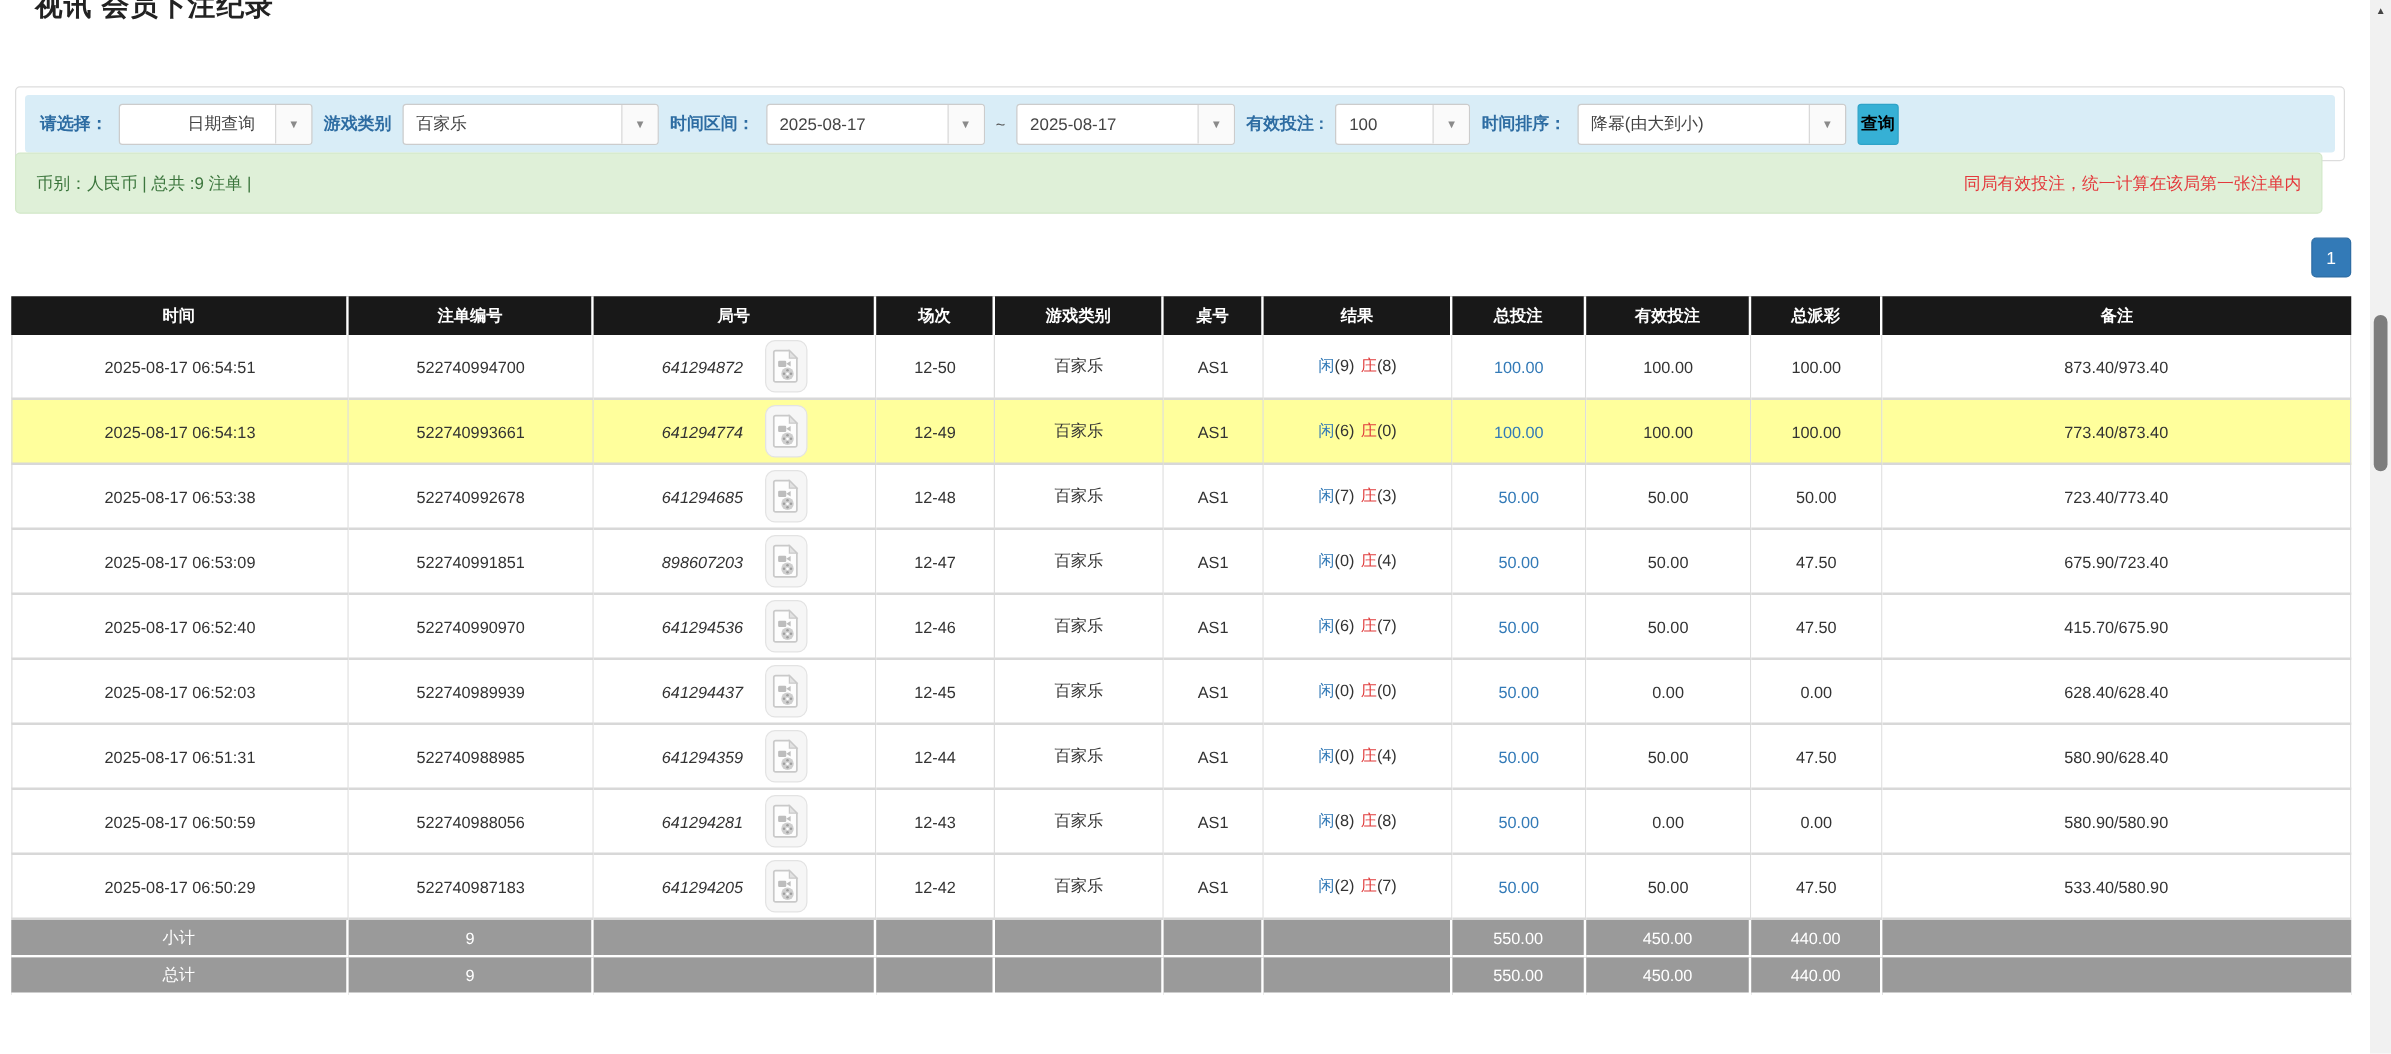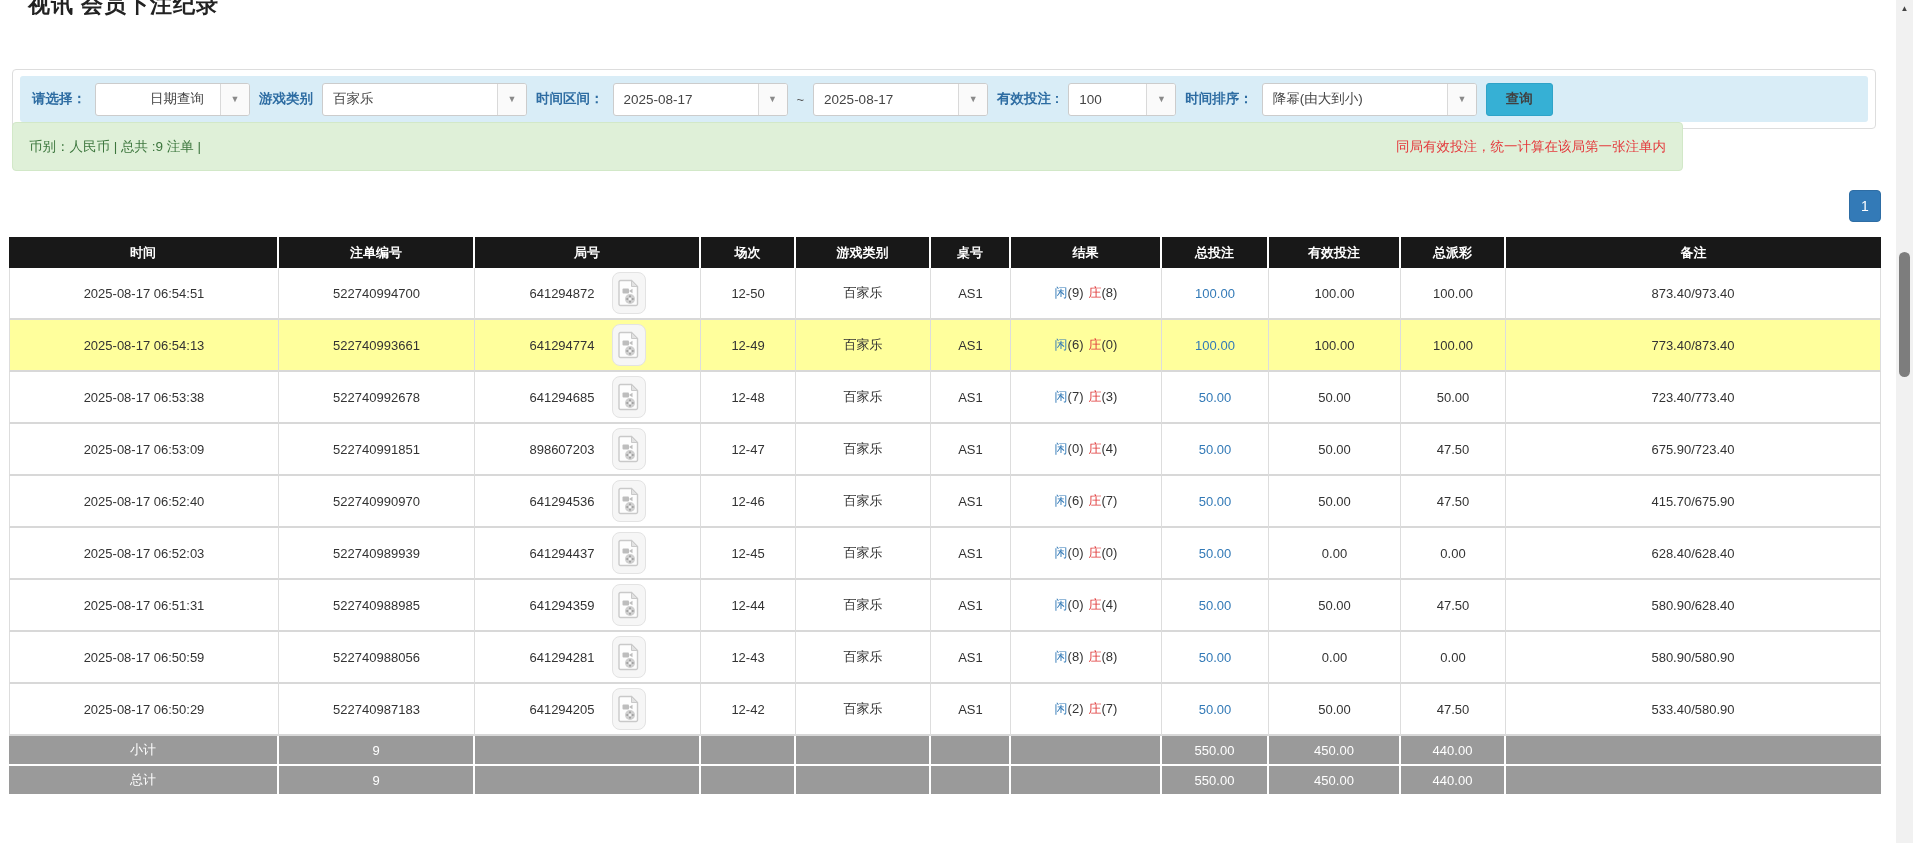--- a/index.html
+++ b/index.html
@@ -32,27 +32,27 @@
   .kval{
     flex:1;display:flex;align-items:center;padding:0 10px;
     font-size:13.5px;color:#444;white-space:nowrap;overflow:hidden;
   }
   .karr{
     width:28px;display:flex;align-items:center;justify-content:center;
     border-left:1px solid #d9d9d9;background:#fafafa;color:#8a8a8a;font-size:9px;
   }
   .w155{width:155px;padding-left:44px;}.w205{width:205px;}.w175{width:175px;}.w108{width:108px;}.w215{width:215px;}
   .search-btn{
-    height:33px;padding:0 19px;border:1px solid #2fa3c8;border-radius:3px;
-    background:#36b0d5;color:#404040;font-size:13.5px;font-weight:bold;cursor:pointer;
+    height:33px;padding:0 2px;border:1px solid #2fa3c8;border-radius:3px;
+    background:#36b0d5;color:#000000;font-size:13.5px;font-weight:bold;cursor:pointer;
     font-family:inherit;
   }
   
   .notice-bar{
-    position:absolute;left:12px;top:122px;width:1671px;height:49px;
+    position:absolute;left:12px;top:122px;width:1846px;height:49px;
     background:#dff0d8;border:1px solid #d2e8c8;border-radius:4px;box-sizing:border-box;
     display:flex;align-items:center;justify-content:space-between;padding:0 16px;
   }
   .notice-left{font-size:13.5px;color:#3c763d;}
   .notice-right{font-size:13.5px;color:#e4393c;}
   
   .pagination{position:absolute;left:1849px;top:190px;}
   .page-btn{
     width:32px;height:32px;background:#337ab7;border:1px solid #2e6da4;border-radius:4px;
     color:#fff;font-size:14px;cursor:pointer;font-family:inherit;
@@ -68,21 +68,21 @@
   table.records tbody td{
     height:52px;text-align:center;font-size:13px;color:#333;background:#fff;
     border-bottom:2px solid #d8d8d8;border-right:1px solid #ddd;padding:0 4px;
     box-sizing:border-box;
   }
   table.records tbody td:first-child{border-left:1px solid #ddd;}
   table.records tr.highlight td{background:#ffff9c;}
   .res-p{color:#337ab7;}
   .res-b{color:#e03c3c;margin-left:5px;}
   .bet-link{color:#337ab7;text-decoration:none;cursor:pointer;}
-  .round-inner{display:flex;align-items:center;justify-content:center;gap:17px;}
+  .round-inner{display:flex;align-items:center;justify-content:center;gap:17px;font-style:italic;}
   .video-btn{
     width:34px;height:42px;background:#f6f6f6;border:1px solid #e3e3e3;border-radius:8px;
     display:inline-flex;align-items:center;justify-content:center;cursor:pointer;padding:0;
   }
   
   table.records tr.summary td{
     background:#9a9a9a;color:#fff;height:30px;font-size:13px;
     border-right:2px solid #fff;border-bottom:2px solid #fff;border-left:none;
     text-align:center;padding:0 4px;box-sizing:border-box;
   }

